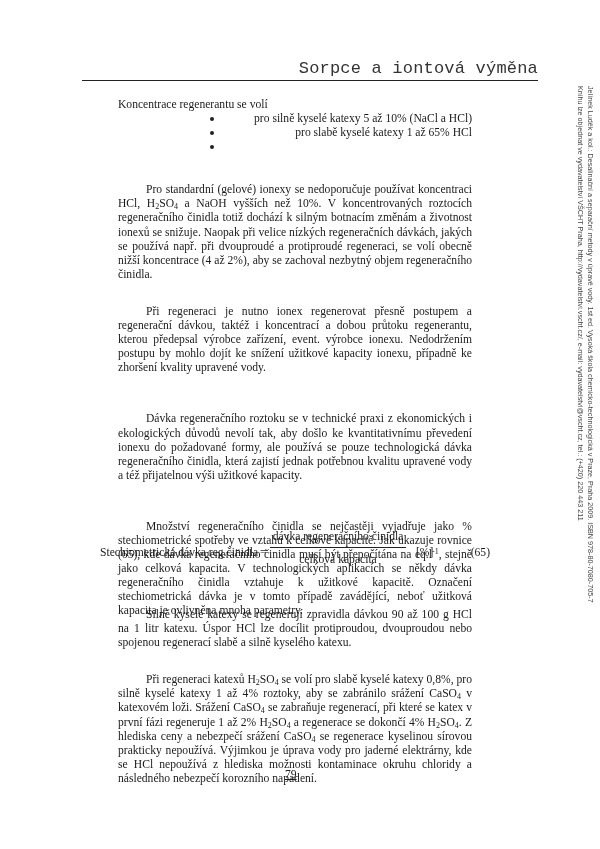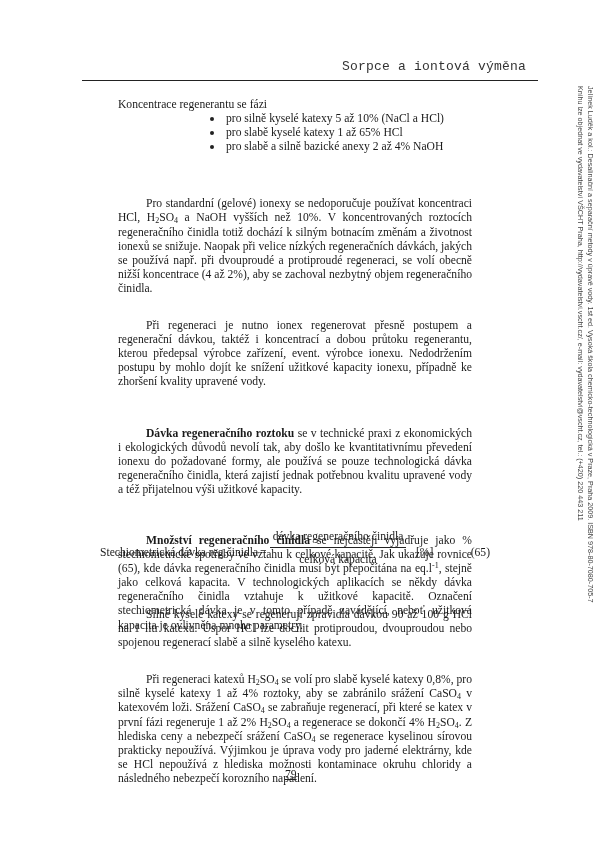--- a/index.html
+++ b/index.html
@@ -1,35 +1,35 @@
 <!DOCTYPE html>
 <html><head>
   <meta charset="utf-8">
   <style>
     html, body { margin: 0; padding: 0; background: #ffffff; }
     body { width: 600px; height: 849px; position: relative; overflow: hidden;
            font-family: "Liberation Serif", serif; color: #1a1a1a; }
     .header { position: absolute; left: 82px; top: 56px; width: 456px; height: 24px;
               border-bottom: 1.5px solid #222; }
-    .header-title { position: absolute; right: 12px; top: 3px;
-                    font-family: "Liberation Mono", monospace; font-size: 13px; color: #333; letter-spacing: 0.2px; }
+    .header-title { position: absolute; right: 0; top: 3px;
+                    font-family: "Liberation Mono", monospace; font-size: 17px; color: #333; letter-spacing: 0.2px; }
     .side-note { position: absolute; left: 559px; top: 86px; width: 36px; height: 600px; }
     .side-note-inner { position: absolute; left: 0; top: 0; width: 600px;
                        transform-origin: 0 0; transform: translate(36px, 0) rotate(90deg);
                        font-family: "Liberation Sans", sans-serif; font-size: 7.2px; line-height: 9.5px; color: #444; white-space: nowrap; }
     .content { position: absolute; left: 118px; top: 98px; width: 354px;
                font-size: 11.6px; line-height: 14.1px; }
     p { margin: 0; text-align: justify; }
     .indent { text-indent: 28px; margin-top: 23px; }
     .bullets { list-style: none; margin: 0 0 0 90px; padding: 0; }
-    .bullets li { position: relative; padding-left: 18px; }
+    .bullets li { position: relative; padding-left: 18px; text-align: right; }
     .bullets li .dot { position: absolute; left: 2px; top: 5px; width: 4px; height: 4px; border-radius: 50%; background: #222; }
     .gap-s { height: 14px; }
     .gap-m { height: 20px; }
-    b { font-weight: bold; }
+    b { font-weight: normal; }
     sub { font-size: 8px; vertical-align: -2px; line-height: 0; }
     sup { font-size: 8px; vertical-align: 4px; line-height: 0; }
     .equation { position: absolute; left: 84px; top: 530px; width: 420px; height: 50px; font-size: 11.6px; }
     .eq-lhs { position: absolute; left: 0; top: 16px; margin-left: 16px; }
     .eq-equals { position: absolute; left: 176px; top: 16px; }
     .eq-frac { position: absolute; left: 186px; top: 0; width: 136px; text-align: center; }
     .eq-num { display: block; height: 14px; }
     .eq-bar { display: block; border-top: 1.2px solid #222; margin: 3px 0 5px 0; }
     .eq-den { display: block; }
     .eq-unit { position: absolute; left: 332px; top: 16px; }
@@ -45,25 +45,25 @@
 </div>
 
 <div class="side-note">
   <div class="side-note-inner">
     <div>Jelínek Luděk a kol.: Desalinační a separační metody v úpravě vody. 1st ed. Vysoká škola chemicko-technologická v Praze, Praha 2009. ISBN 978-80-7080-705-7</div>
     <div>Knihu lze objednat ve vydavatelství VŠCHT Praha, http://vydavatelstvi.vscht.cz/, e-mail: vydavatelstvi@vscht.cz, tel.: (+420) 220 443 211</div>
   </div>
 </div>
 
 <div class="content">
-  <p>Koncentrace regenerantu se fázi</p>
+  <p>Koncentrace regenerantu se volí</p>
   <ul class="bullets">
     <li><span class="dot"></span><span>pro silně kyselé katexy 5 až 10% (NaCl a HCl)</span></li>
     <li><span class="dot"></span><span>pro slabě kyselé katexy 1 až 65% HCl</span></li>
-    <li><span class="dot"></span><span>pro slabě a silně bazické anexy 2 až 4% NaOH</span></li>
+    <li><span class="dot"></span></li>
   </ul>
   <div class="gap-m"></div>
   <p class="indent"><span>Pro standardní (gelové) ionexy se nedoporučuje používat koncentraci HCl, H</span><sub>2</sub><span>SO</span><sub>4</sub><span> a NaOH vyšších než 10%. V koncentrovaných roztocích regeneračního činidla totiž dochází k silným botnacím změnám a životnost ionexů se snižuje. Naopak při velice nízkých regeneračních dávkách, jakých se používá např. při dvouproudé a protiproudé regeneraci, se volí obecně nižší koncentrace (4 až 2%), aby se zachoval nezbytný objem regeneračního činidla.</span></p>
   <p class="indent">Při regeneraci je nutno ionex regenerovat přesně postupem a regenerační dávkou, taktéž i koncentrací a dobou průtoku regenerantu, kterou předepsal výrobce zařízení, event. výrobce ionexu. Nedodržením postupu by mohlo dojít ke snížení užitkové kapacity ionexu, případně ke zhoršení kvality upravené vody.</p>
   <div class="gap-s"></div>
   <p class="indent"><b>Dávka regeneračního roztoku</b><span> se v technické praxi z ekonomických i ekologických důvodů nevolí tak, aby došlo ke kvantitativnímu převedení ionexu do požadované formy, ale používá se pouze technologická dávka regeneračního činidla, která zajistí jednak potřebnou kvalitu upravené vody a též přijatelnou výši užitkové kapacity.</span></p>
   <div class="gap-s"></div>
   <p class="indent"><b>Množství regeneračního činidla</b><span> se nejčastěji vyjadřuje jako % stechiometrické spotřeby ve vztahu k celkové kapacitě. Jak ukazuje rovnice (65), kde dávka regeneračního činidla musí být přepočítána na eq.l</span><sup>-1</sup><span>, stejně jako celková kapacita. V technologických aplikacích se někdy dávka regeneračního činidla vztahuje k užitkové kapacitě. Označení stechiometrická dávka je v tomto případě zavádějící, neboť užitková kapacita je ovlivněna mnoha parametry.</span></p>
 </div>
 

